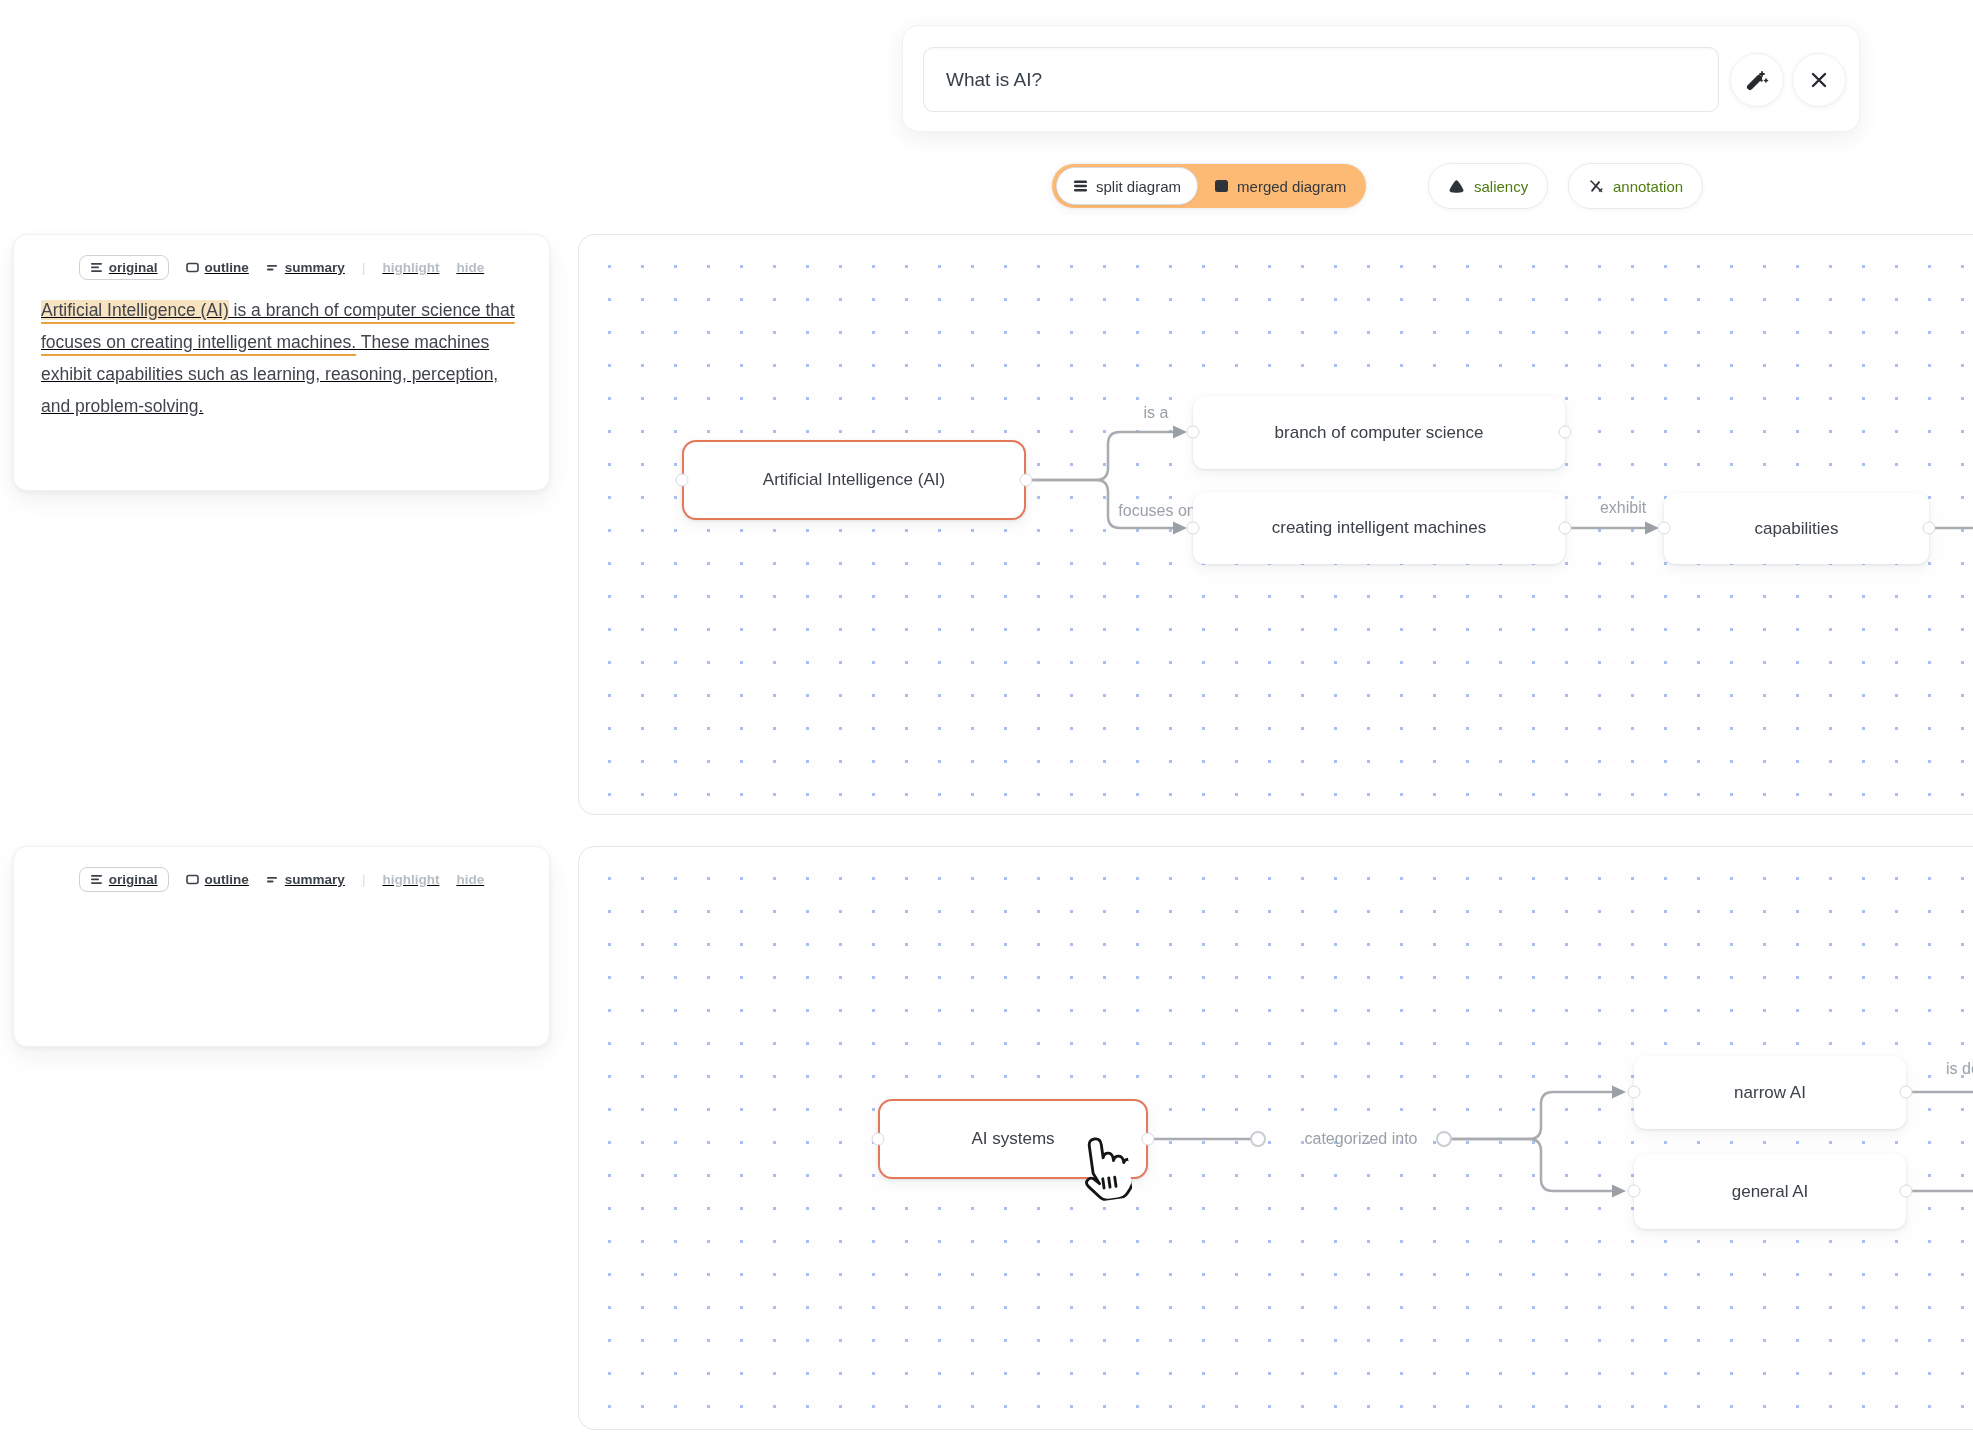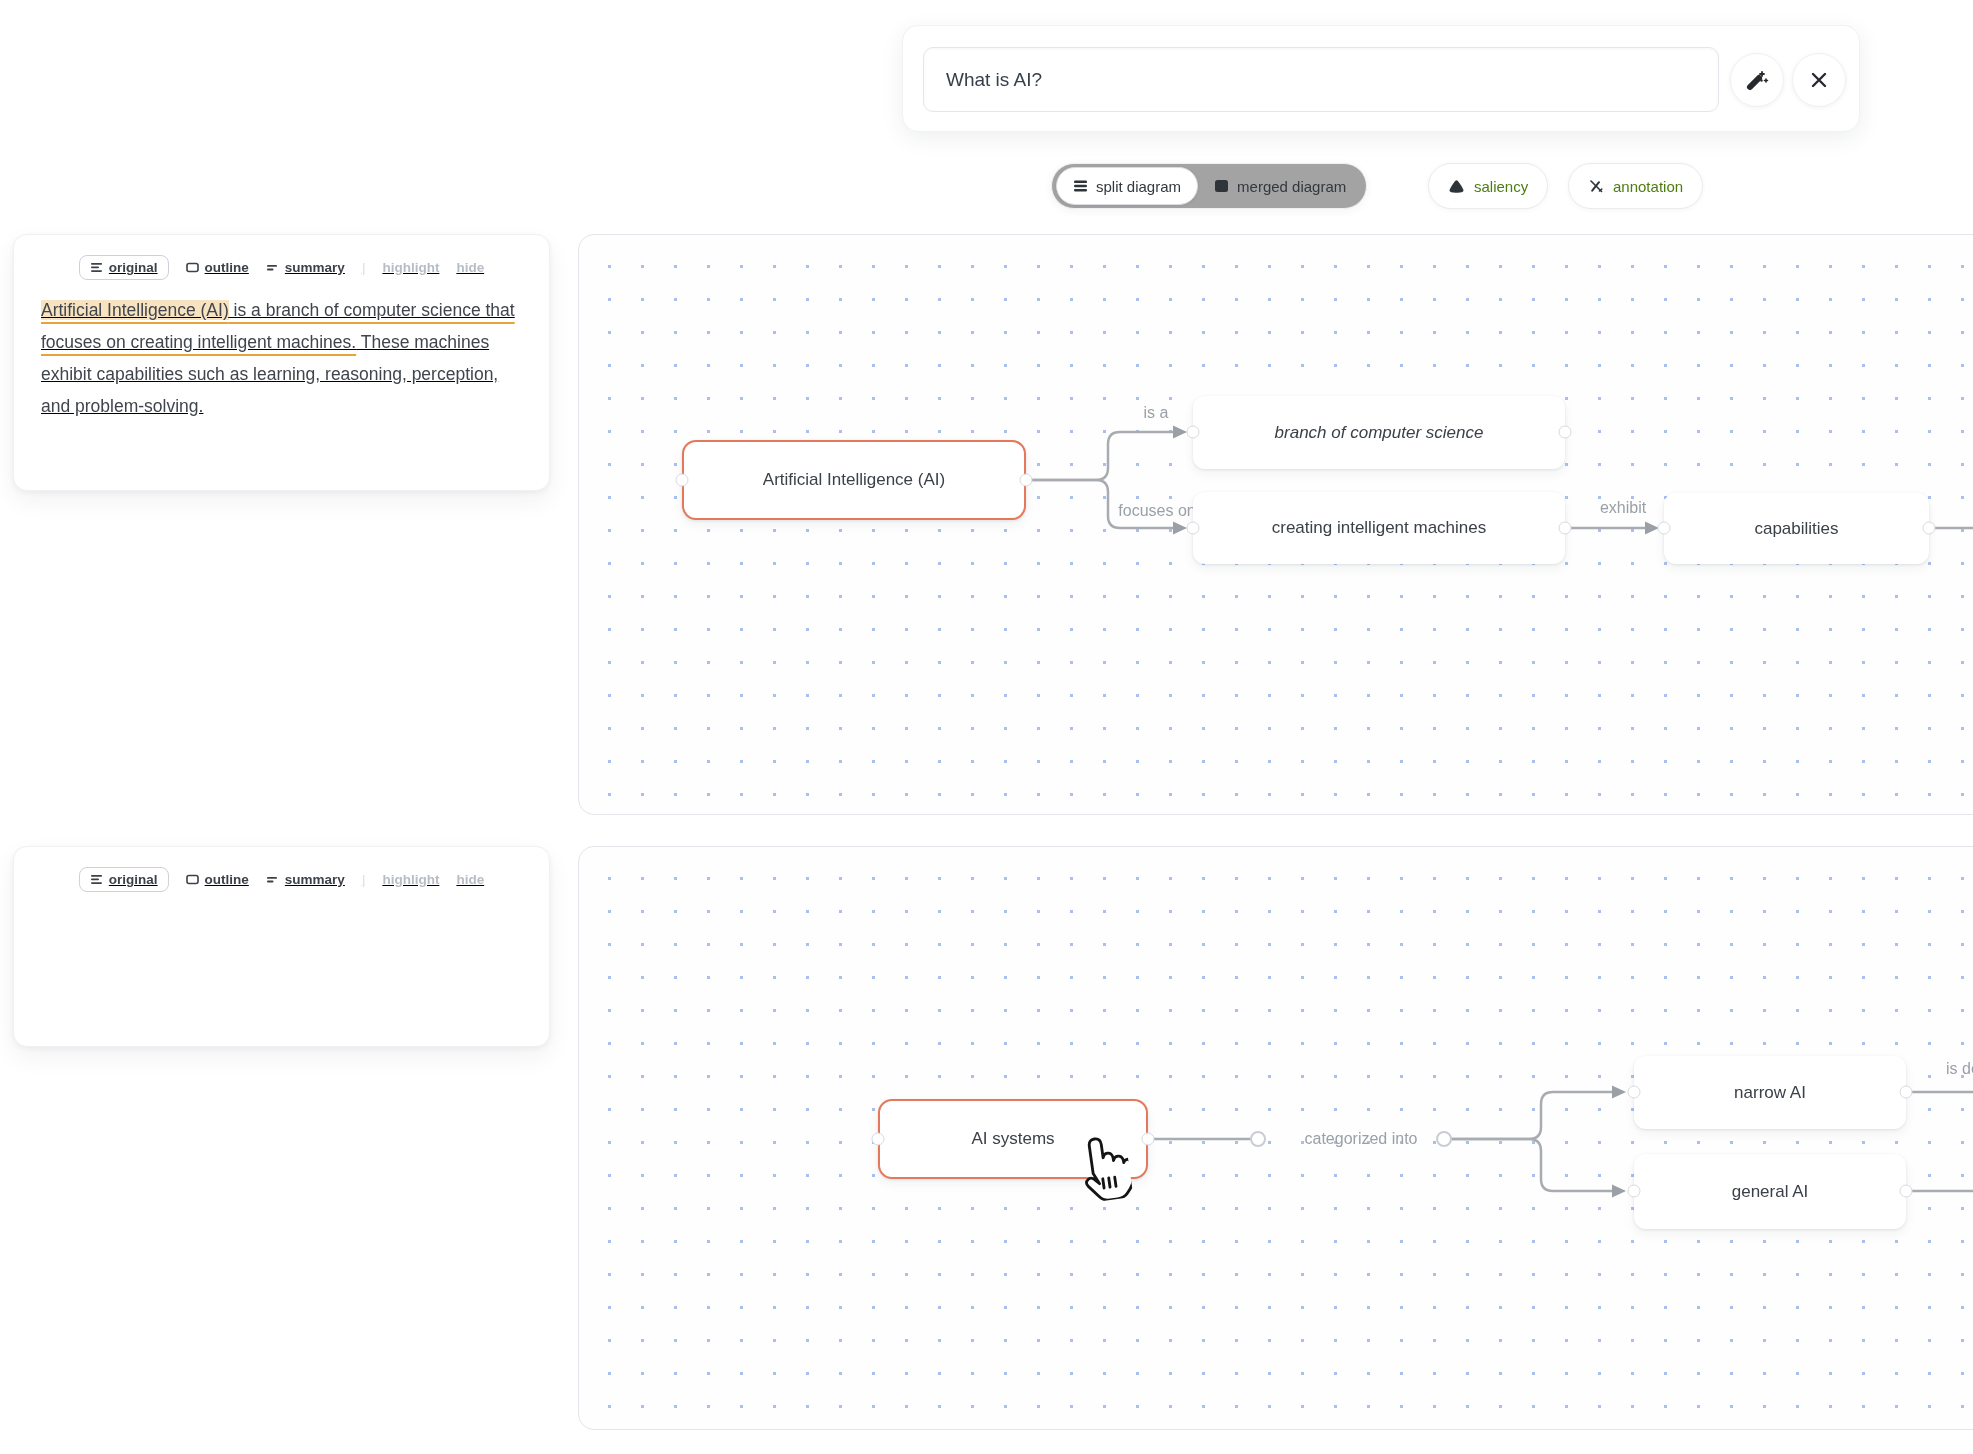--- a/index.html
+++ b/index.html
@@ -15,21 +15,21 @@
     padding:0 22px; outline:none; background:#fff;
     box-shadow:inset 0 1px 3px rgba(40,50,70,.04); font-family:"Liberation Sans",sans-serif; }
   .round-btn { position:absolute; top:27px; width:54px; height:54px; border-radius:50%;
     background:#fff; border:1px solid #f0f1f4; box-shadow:0 1px 4px rgba(40,50,70,.07);
     display:flex; align-items:center; justify-content:center; cursor:pointer; }
   .round-btn.wand { left:827px; }
   .round-btn.close { left:889px; }
 
   
   .seg-group { position:absolute; left:1051px; top:163px; height:46px; display:flex;
-    align-items:center; background:#a3a3a3; border:1px solid #f0f1f4; border-radius:23px;
+    align-items:center; background:#fdba74; border:1px solid #f0f1f4; border-radius:23px;
     box-shadow:0 2px 8px rgba(40,50,70,.06); padding:0 4px; }
   .seg-item { display:flex; align-items:center; gap:8px; height:38px; padding:0 16px;
     border-radius:19px; font-size:15px; color:#33383f; cursor:pointer; white-space:nowrap; }
   .seg-item.active { border:1px solid #d9dce1; box-shadow:0 1px 3px rgba(40,50,70,.08); background:#fff; }
   .pill-btn { position:absolute; top:163px; height:46px; display:flex; align-items:center;
     gap:9px; padding:0 19px; background:#fff; border:1px solid #e9ebef; border-radius:23px;
     box-shadow:0 1px 5px rgba(40,50,70,.05); font-size:15px; color:#4d7c0f; cursor:pointer;
     white-space:nowrap; }
   .pill-btn.saliency { left:1428px; }
   .pill-btn.annotation { left:1568px; }
@@ -205,21 +205,21 @@
     </g>
   </svg>
 
   <div class="edge-label" style="left:567px; top:178px;">is a</div>
   <div class="edge-label" style="left:568px; top:276px;">focuses on</div>
   <div class="edge-label" style="left:1034px; top:273px;">exhibit</div>
 
   <div class="node selected" style="left:103px; top:205px; width:344px; height:80px;">
     <span>Artificial Intelligence (AI)</span>
   </div>
-  <div class="node" style="left:614px; top:161px; width:372px; height:73px;font-style:italic;">
+  <div class="node" style="left:614px; top:161px; width:372px; height:73px;">
     <span>branch of computer science</span>
   </div>
   <div class="node" style="left:1085px; top:258px; width:265px; height:71px;">
     <span>capabilities</span>
   </div>
   <div class="node" style="left:614px; top:257px; width:372px; height:72px;">
     <span>creating intelligent machines</span>
   </div>
 
   <div class="port" style="left:103px; top:245px;"></div>

